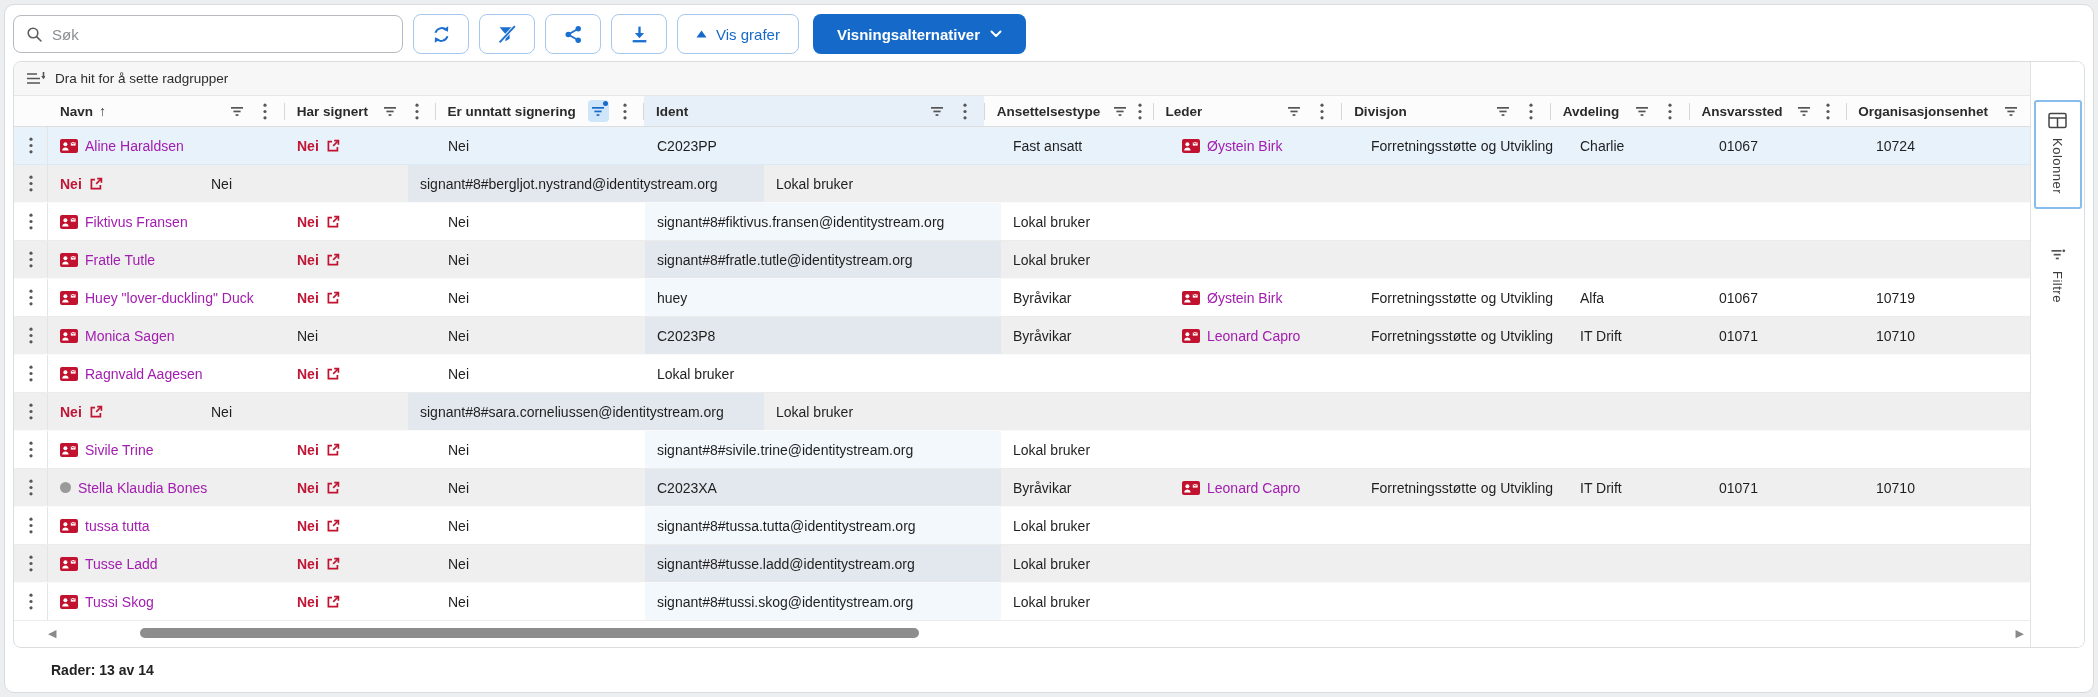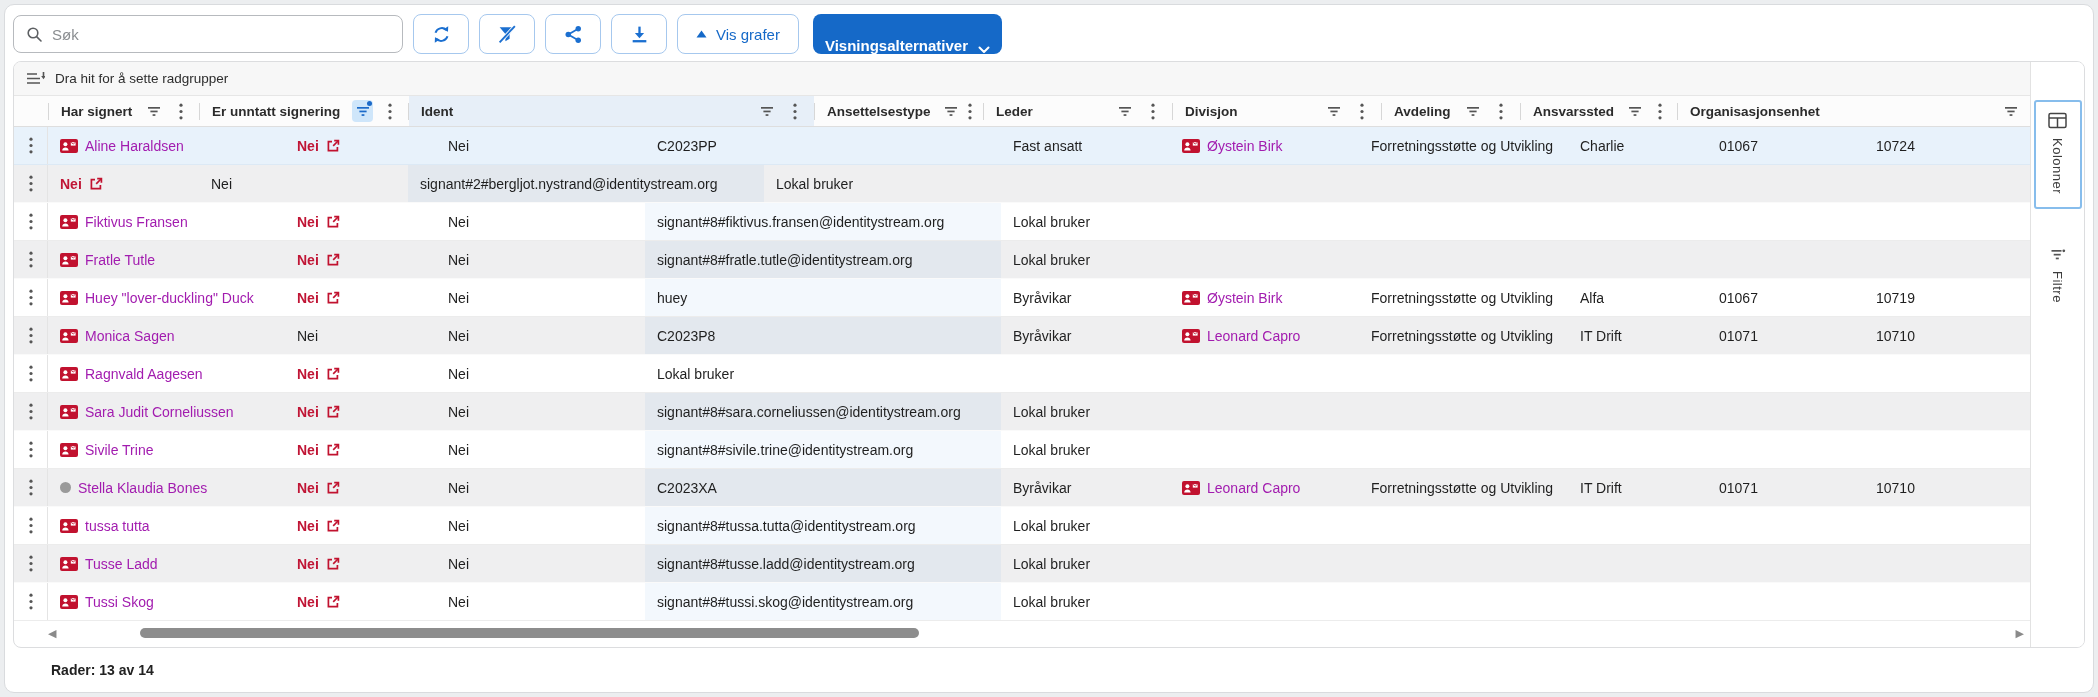--- a/index.html
+++ b/index.html
@@ -15,22 +15,22 @@
     display:flex; align-items:center; padding:0 12px; gap:9px; background:#fff; }
   .search-box input { border:none; outline:none; flex:1; font-size:15px;
     font-family:"Liberation Sans",sans-serif; color:#4d7c0f; }
   .search-box input::placeholder { color:#8a8d90; }
   .icon-btn { width:56px; height:40px; background:#fff; border:1px solid #a6c8ee;
     border-radius:8px; display:flex; align-items:center; justify-content:center; cursor:pointer; }
   .text-btn { height:40px; border:1px solid #a6c8ee; border-radius:8px; background:#fff;
     color:#1569c8; font-size:15px; display:flex; align-items:center; gap:9px;
     padding:0 18px; cursor:pointer; font-family:"Liberation Sans",sans-serif; }
   .primary-btn { height:40px; border:none; border-radius:8px; background:#1569c8;
-    color:#fff; font-size:15px; font-weight:600; display:flex; align-items:flex-end; gap:10px;
-    padding:0 12px; cursor:pointer; font-family:"Liberation Sans",sans-serif; margin-left:4px; }
+    color:#fff; font-size:15px; font-weight:600; display:flex; align-items:center; gap:10px;
+    padding:0 24px; cursor:pointer; font-family:"Liberation Sans",sans-serif; margin-left:4px; }
 
   
   .grid-wrap { position:absolute; top:56px; left:8px; right:8px; bottom:44px;
     border:1px solid #dcdddf; border-radius:8px; display:flex; overflow:hidden; background:#fff; }
   .grid-main { flex:1; min-width:0; display:flex; flex-direction:column; }
   .rowgroup-bar { height:34px; background:#f7f7f7; border-bottom:1px solid #e6e6e6;
     display:flex; align-items:center; gap:10px; padding-left:12px;
     font-size:13.5px; color:#2d2d2d; }
   
   .header-row { height:31px; background:#fcfcfc; border-bottom:1px solid #dedede;
@@ -164,20 +164,39 @@
               <line x1="1" y1="7.5" x2="14" y2="7.5" stroke="#555" stroke-width="1.6"></line>
               <line x1="1" y1="12" x2="14" y2="12" stroke="#555" stroke-width="1.6"></line>
               <path d="M17.5 1v5.2" stroke="#555" stroke-width="1.6" fill="none"></path>
               <polygon points="15.2,5 19.8,5 17.5,8.2" fill="#555"></polygon>
             </svg>
         </span>
         <span>Dra hit for å sette radgrupper</span>
       </div>
       <div class="header-row" id="header-row">
           <div class="hcell" style="width: 34px; flex: 0 0 auto;"></div>
+          <div class="hcell" style="width: 236px; flex: 0 0 auto;">
+            <span class="lbl">Navn</span>
+            <span class="sort-arrow">↑</span>
+            <span class="spacer"></span>
+            <span class="ficon">
+              <svg width="16" height="15" viewBox="0 0 16 15">
+                <rect x="2" y="3" width="12" height="1.7" fill="#555"></rect>
+                <rect x="4.4" y="6.6" width="7.2" height="1.7" fill="#555"></rect>
+                <rect x="6.6" y="10.2" width="2.8" height="1.7" fill="#555"></rect>
+              </svg>
+            </span>
+            <span class="ficon">
+              <svg width="4" height="17" viewBox="0 0 4 17">
+                <circle cx="2" cy="2.2" r="1.6" fill="#565656"></circle>
+                <circle cx="2" cy="8.5" r="1.6" fill="#565656"></circle>
+                <circle cx="2" cy="14.8" r="1.6" fill="#565656"></circle>
+              </svg>
+            </span>
+          </div>
           <div class="hdiv"></div>
           <div class="hcell" style="width: 150px; flex: 0 0 auto;">
             <span class="lbl">Har signert</span>
             <span class="spacer"></span>
             <span class="ficon">
               <svg width="16" height="15" viewBox="0 0 16 15">
                 <rect x="2" y="3" width="12" height="1.7" fill="#555"></rect>
                 <rect x="4.4" y="6.6" width="7.2" height="1.7" fill="#555"></rect>
                 <rect x="6.6" y="10.2" width="2.8" height="1.7" fill="#555"></rect>
               </svg>
@@ -203,21 +222,21 @@
             </span>
             <span class="ficon">
               <svg width="4" height="17" viewBox="0 0 4 17">
                 <circle cx="2" cy="2.2" r="1.6" fill="#565656"></circle>
                 <circle cx="2" cy="8.5" r="1.6" fill="#565656"></circle>
                 <circle cx="2" cy="14.8" r="1.6" fill="#565656"></circle>
               </svg>
             </span>
           </div>
           <div class="hdiv"></div>
-          <div class="hcell col-tint" style="width: 405px; flex: 0 0 auto;">
+          <div class="hcell col-tint" style="width: 340px; flex: 0 0 auto;">
             <span class="lbl">Ident</span>
             <span class="spacer"></span>
             <span class="ficon">
               <svg width="16" height="15" viewBox="0 0 16 15">
                 <rect x="2" y="3" width="12" height="1.7" fill="#555"></rect>
                 <rect x="4.4" y="6.6" width="7.2" height="1.7" fill="#555"></rect>
                 <rect x="6.6" y="10.2" width="2.8" height="1.7" fill="#555"></rect>
               </svg>
             </span>
             <span class="ficon">
@@ -416,21 +435,21 @@
                   <path d="M6 2.6H2.4v9h9V7.9" fill="none" stroke="#c1122f" stroke-width="1.7"></path>
                   <path d="M8.2 1.6h4.2v4.2" fill="none" stroke="#c1122f" stroke-width="1.7"></path>
                   <line x1="12" y1="2" x2="7.2" y2="6.8" stroke="#c1122f" stroke-width="1.7"></line>
                 </svg>
               </span>
             </div>
             <div class="cell" style="width:209px;flex:none;">
               <span>Nei</span>
             </div>
             <div class="cell col-tint" style="width:356px;flex:none;">
-              <span>signant#2#bergljot.nystrand@identitystream.org</span>
+              <span>signant#8#bergljot.nystrand@identitystream.org</span>
             </div>
             <div class="cell" style="width:169px;flex:none;">
               <span>Lokal bruker</span>
             </div>
             <div class="cell" style="width:189px;flex:none;"></div>
             <div class="cell" style="width:209px;flex:none;"></div>
             <div class="cell" style="width:139px;flex:none;"></div>
             <div class="cell" style="width:157px;flex:none;"></div>
             <div class="cell" style="flex:1;"></div>
           </div>
@@ -687,32 +706,20 @@
             <div class="cell" style="width:157px;flex:none;"></div>
             <div class="cell" style="flex:1;"></div>
           </div>
           <div class="grid-row alt">
             <div class="cell handle" style="width:34px;flex:none;">
               <svg width="4" height="17" viewBox="0 0 4 17">
                 <circle cx="2" cy="2.2" r="1.6" fill="#565656"></circle>
                 <circle cx="2" cy="8.5" r="1.6" fill="#565656"></circle>
                 <circle cx="2" cy="14.8" r="1.6" fill="#565656"></circle>
               </svg>
-            </div>
-            <div class="cell" style="width:237px;flex:none;">
-              <span>
-                <svg width="18" height="14" viewBox="0 0 18 14">
-                  <rect width="18" height="14" rx="2" fill="#c1122f"></rect>
-                  <circle cx="5.4" cy="5.2" r="2" fill="#fff"></circle>
-                  <path d="M2.2 11.6c0-2 1.5-3.1 3.2-3.1s3.2 1.1 3.2 3.1z" fill="#fff"></path>
-                  <rect x="10.8" y="3.2" width="4.8" height="3.4" fill="#fff"></rect>
-                  <path d="M10.8 3.2l2.4 1.8 2.4-1.8" stroke="#c1122f" stroke-width="0.8" fill="none"></path>
-                </svg>
-              </span>
-              <span class="red-link">Sara Judit Corneliussen</span>
             </div>
             <div class="cell" style="width:151px;flex:none;">
               <span class="red-bold">Nei</span>
               <span>
                 <svg width="14" height="14" viewBox="0 0 14 14">
                   <path d="M6 2.6H2.4v9h9V7.9" fill="none" stroke="#c1122f" stroke-width="1.7"></path>
                   <path d="M8.2 1.6h4.2v4.2" fill="none" stroke="#c1122f" stroke-width="1.7"></path>
                   <line x1="12" y1="2" x2="7.2" y2="6.8" stroke="#c1122f" stroke-width="1.7"></line>
                 </svg>
               </span>

